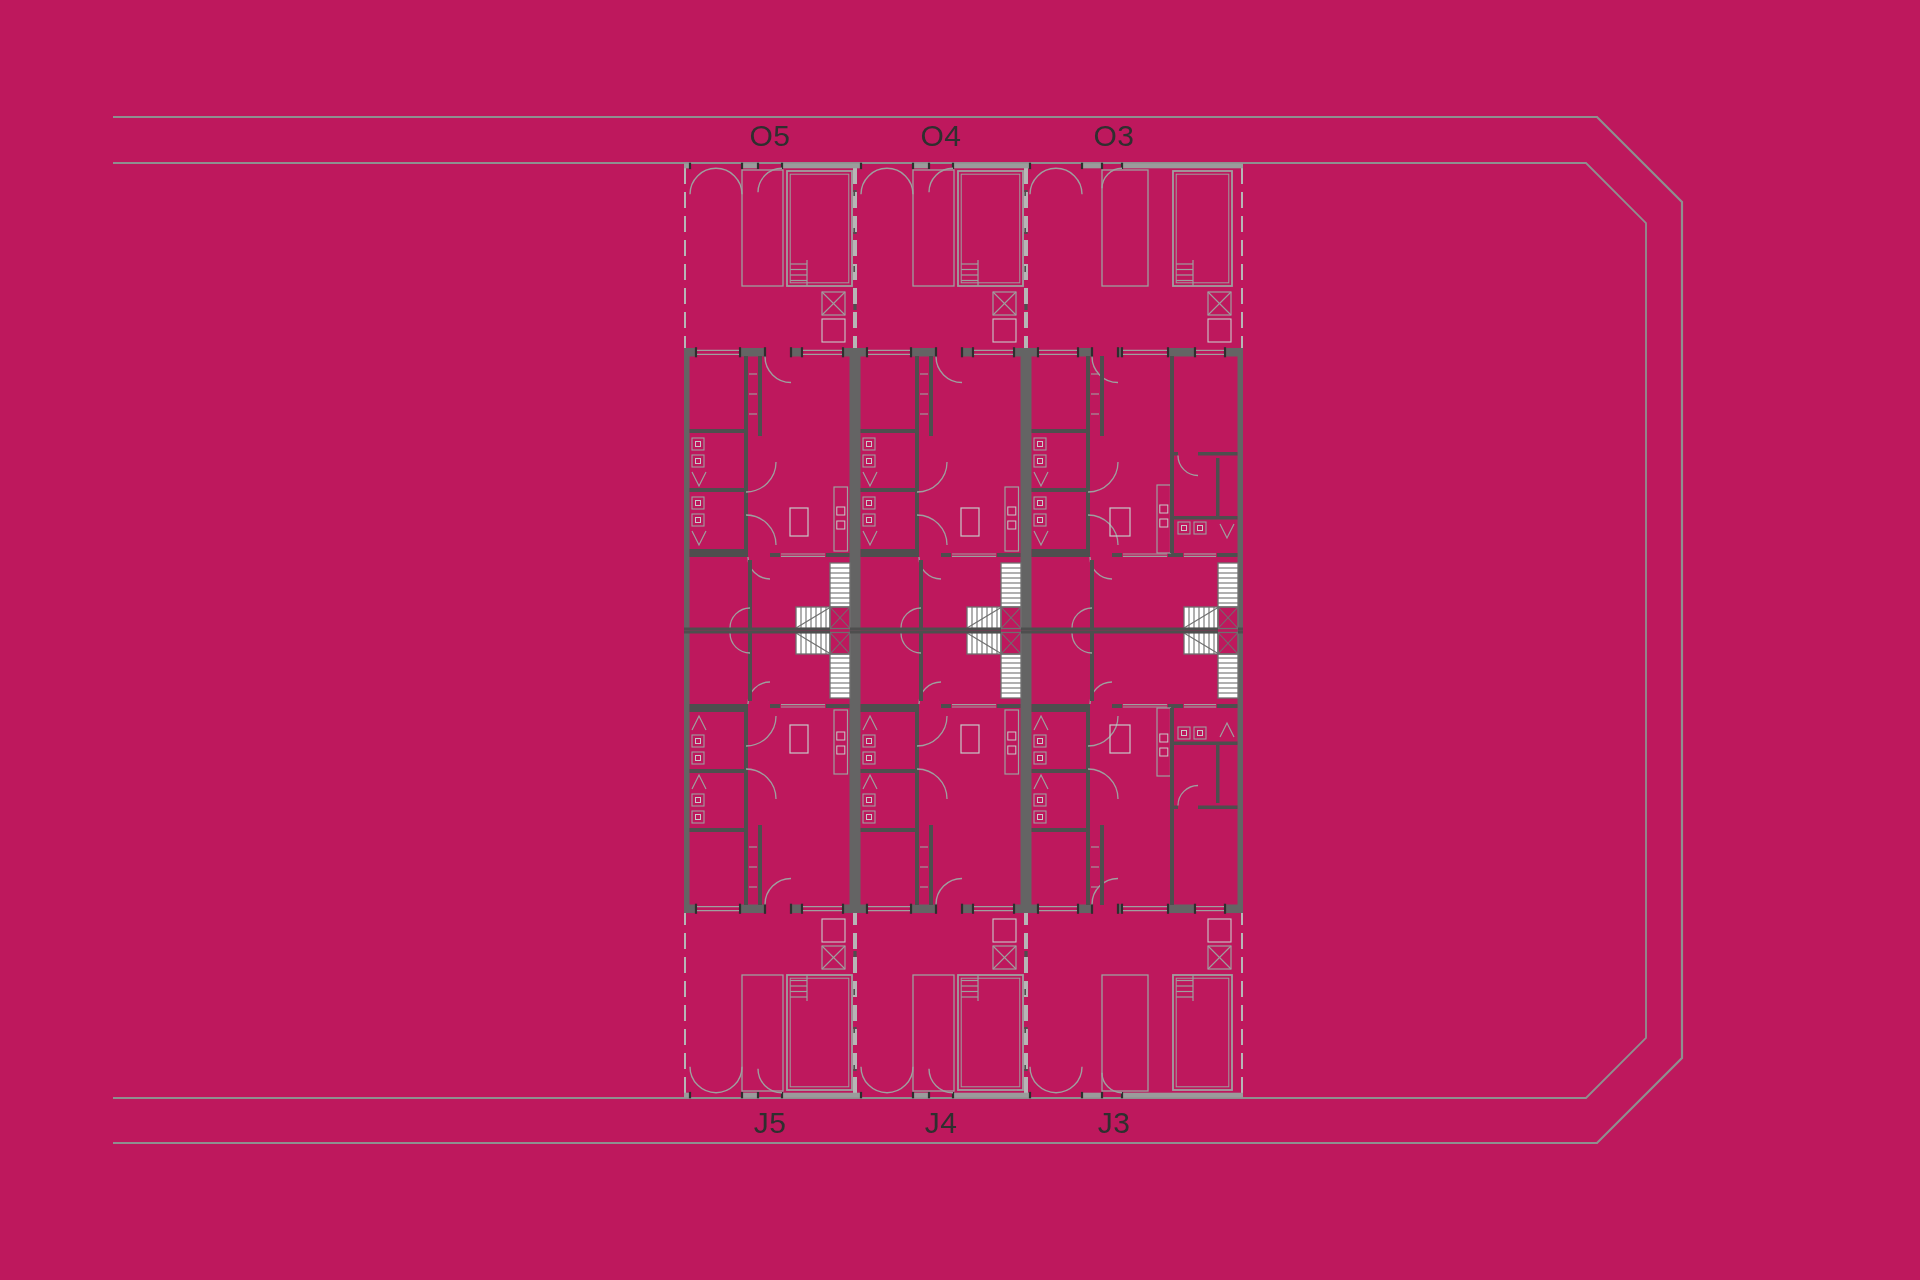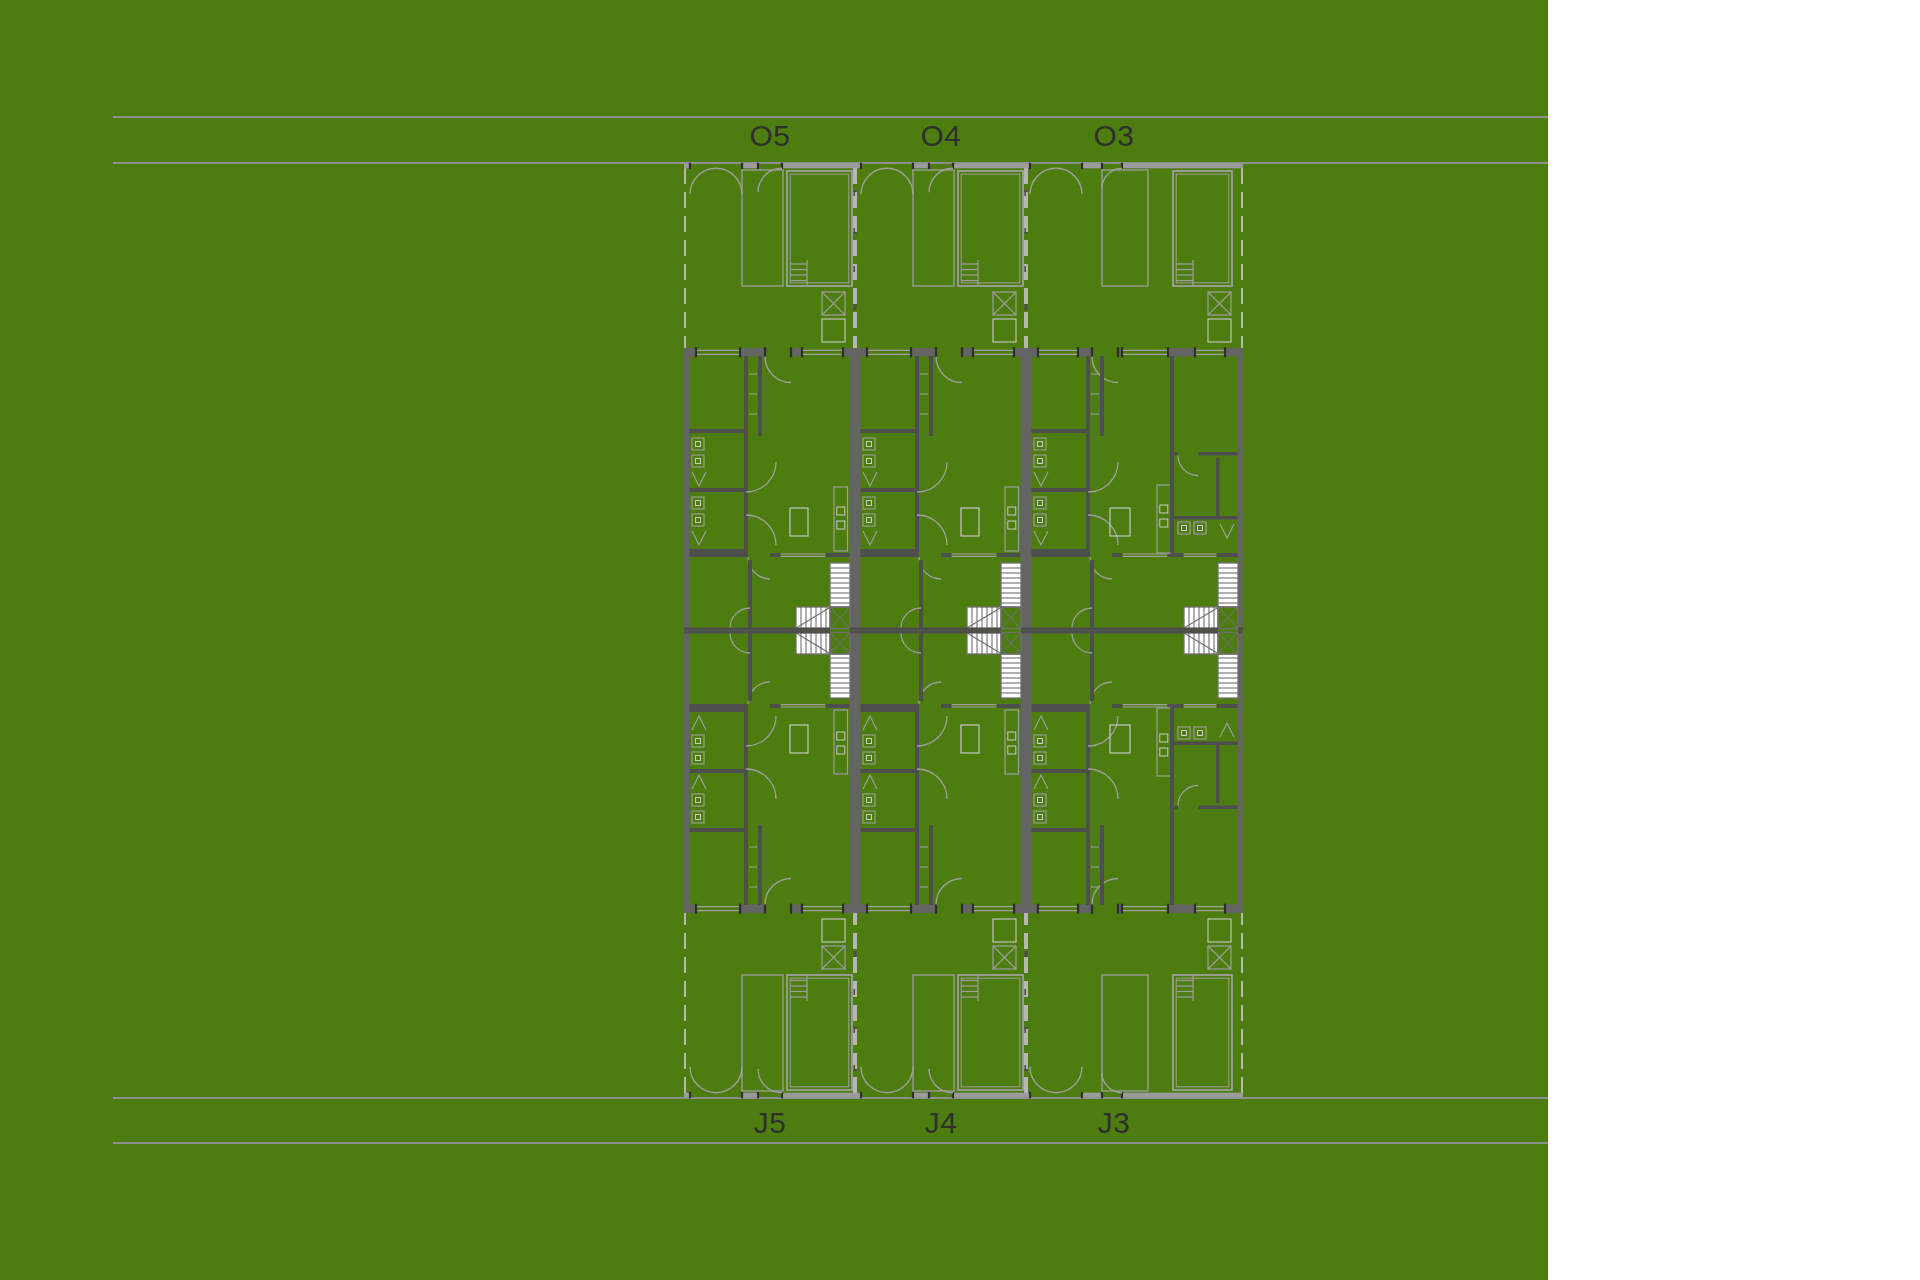--- a/index.html
+++ b/index.html
@@ -1,19 +1,19 @@
 <!DOCTYPE html>
 <html><head>
 <meta charset="utf-8">
 <style>
   html,body{margin:0;padding:0;background:#ffffff;}
   .stage{
     position:relative;
-    width:1548px;height:1280px;
-    background:#4d7c0f;
+    width:1920px;height:1280px;
+    background:#be185d;
     font-family:"Liberation Sans", sans-serif;
     overflow:hidden;
   }
   svg text{
     font-family:"Liberation Sans", sans-serif;
     font-weight:400;
     letter-spacing:.5px;
   }
 </style>
 </head>

